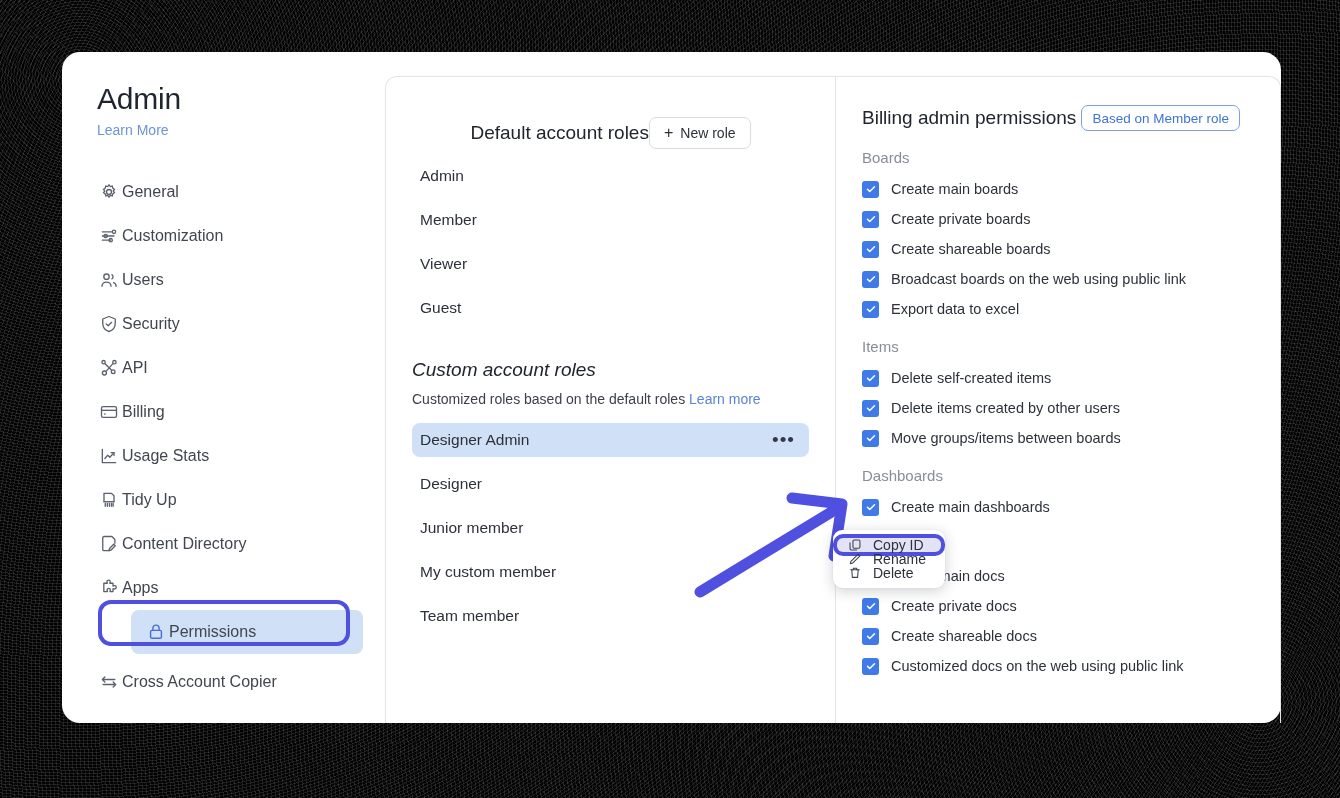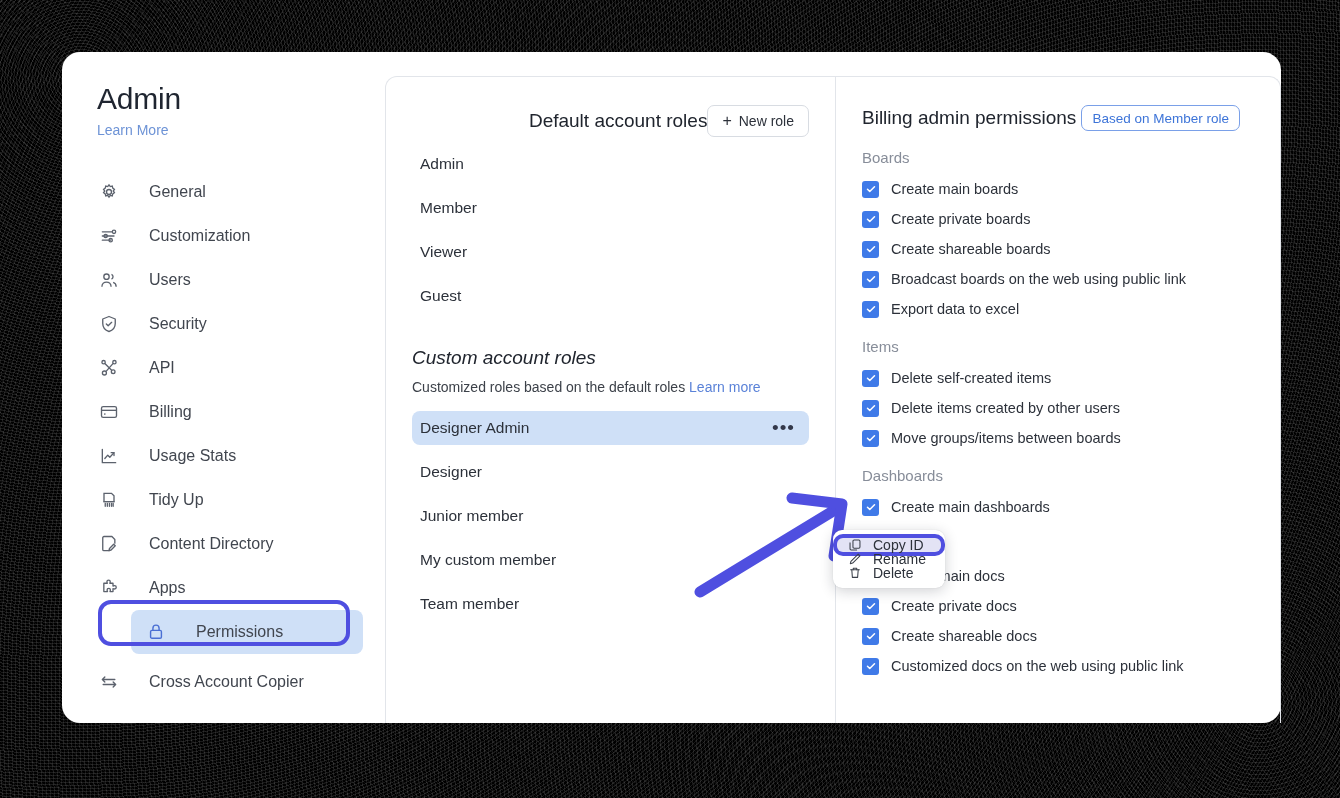--- a/index.html
+++ b/index.html
@@ -56,21 +56,21 @@
     text-decoration: none;
     cursor: pointer;
   }
   .nav {
     margin-top: 32px;
     padding: 0 22px 0 22px;
   }
   .nav-item {
     display: flex;
     align-items: center;
-    gap: 29px;
+    gap: 2px;
     height: 44px;
     padding: 0 14px;
     border-radius: 8px;
     color: #41464f;
     font-size: 16px;
     cursor: pointer;
     position: relative;
   }
   .nav-item .ico {
     width: 22px; height: 22px;
@@ -124,22 +124,23 @@
     flex: 1;
     padding: 28px 0 0 26px;
     position: relative;
     overflow: hidden;
   }
 
   
   .mid-head {
     display: flex;
     align-items: center;
-    justify-content: flex-end;
+    justify-content: center;
     margin-bottom: 8px;
+    margin-top: 12px;
   }
   .sec-title {
     font-size: 19px;
     color: #20252e;
     font-weight: 400;
     margin: 0;
   }
   .new-role-btn {
     border: 1px solid #d8dce2;
     background: #fff;

